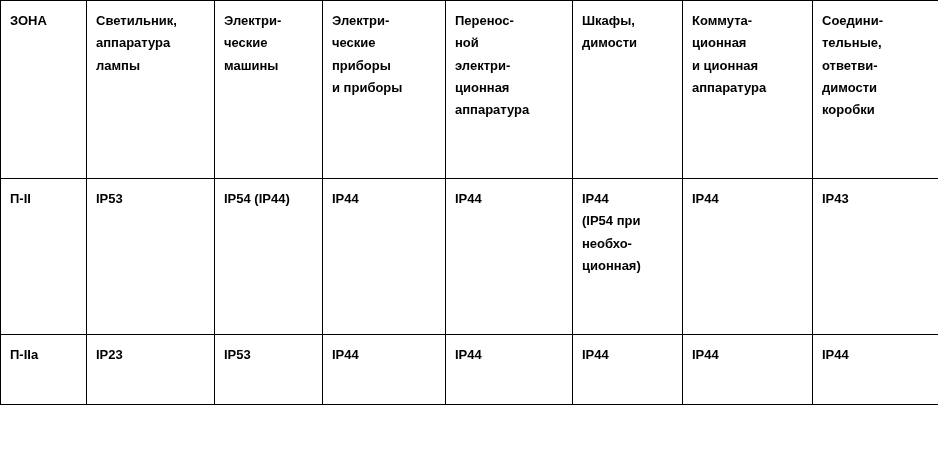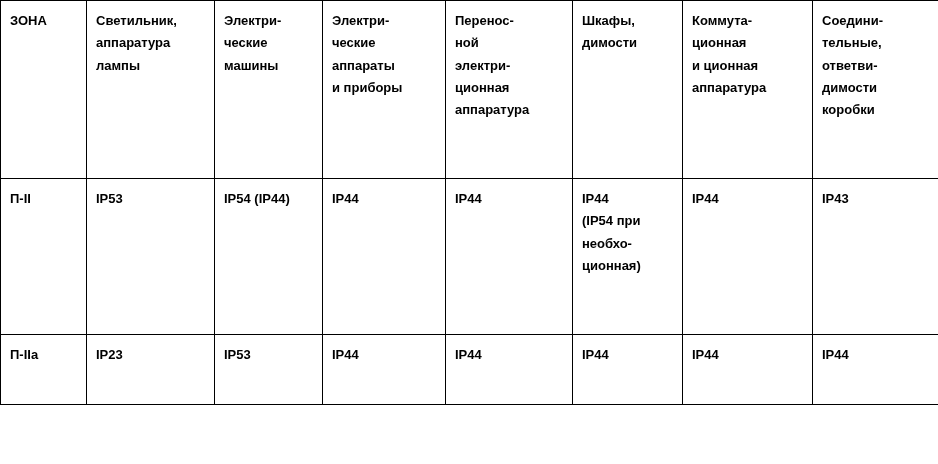--- a/index.html
+++ b/index.html
@@ -81,21 +81,21 @@
           <span class="cell-line">лампы</span>
         </th>
         <th>
           <span class="cell-line">Электри-</span>
           <span class="cell-line">ческие</span>
           <span class="cell-line">машины</span>
         </th>
         <th>
           <span class="cell-line">Электри-</span>
           <span class="cell-line">ческие</span>
-          <span class="cell-line">аппараты</span>
+          <span class="cell-line">приборы</span>
           <span class="cell-line">и приборы</span>
         </th>
         <th>
           <span class="cell-line">Перенос-</span>
           <span class="cell-line">ной</span>
           <span class="cell-line">электри-</span>
           <span class="cell-line">ционная</span>
           <span class="cell-line">аппаратура</span>
         </th>
         <th>

